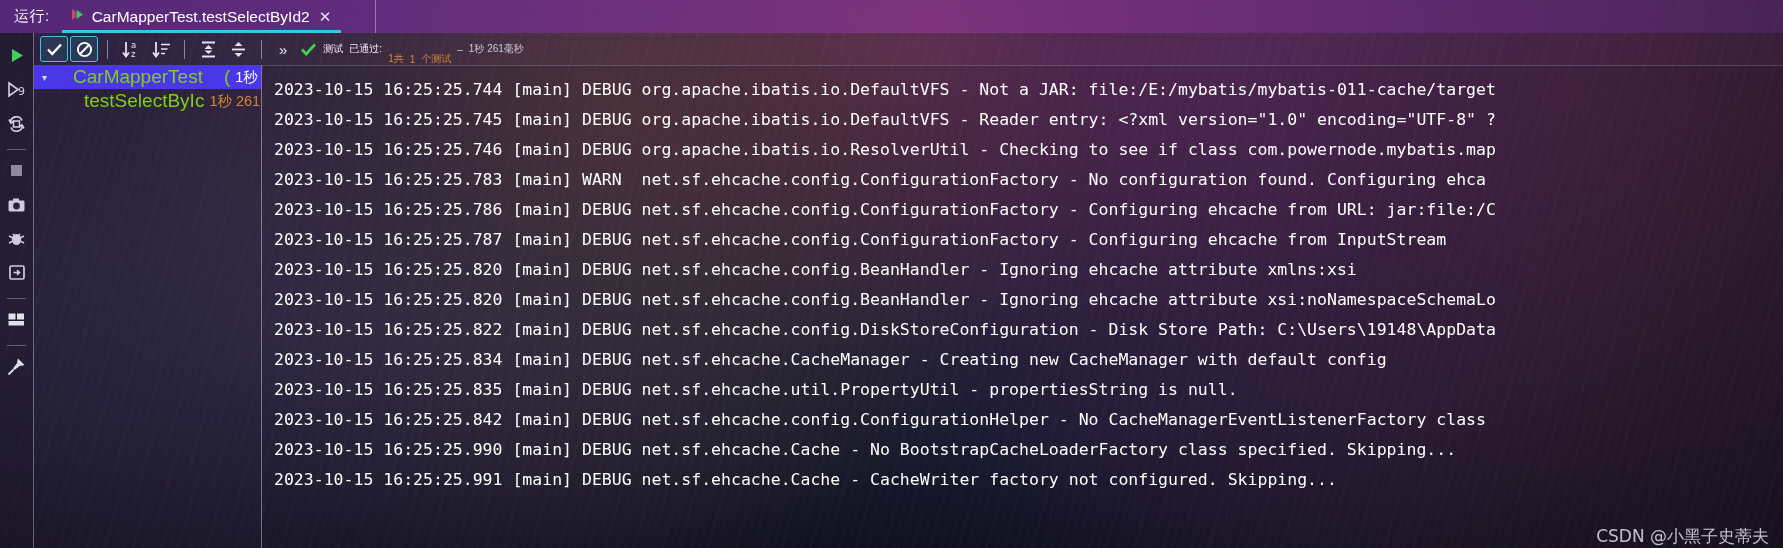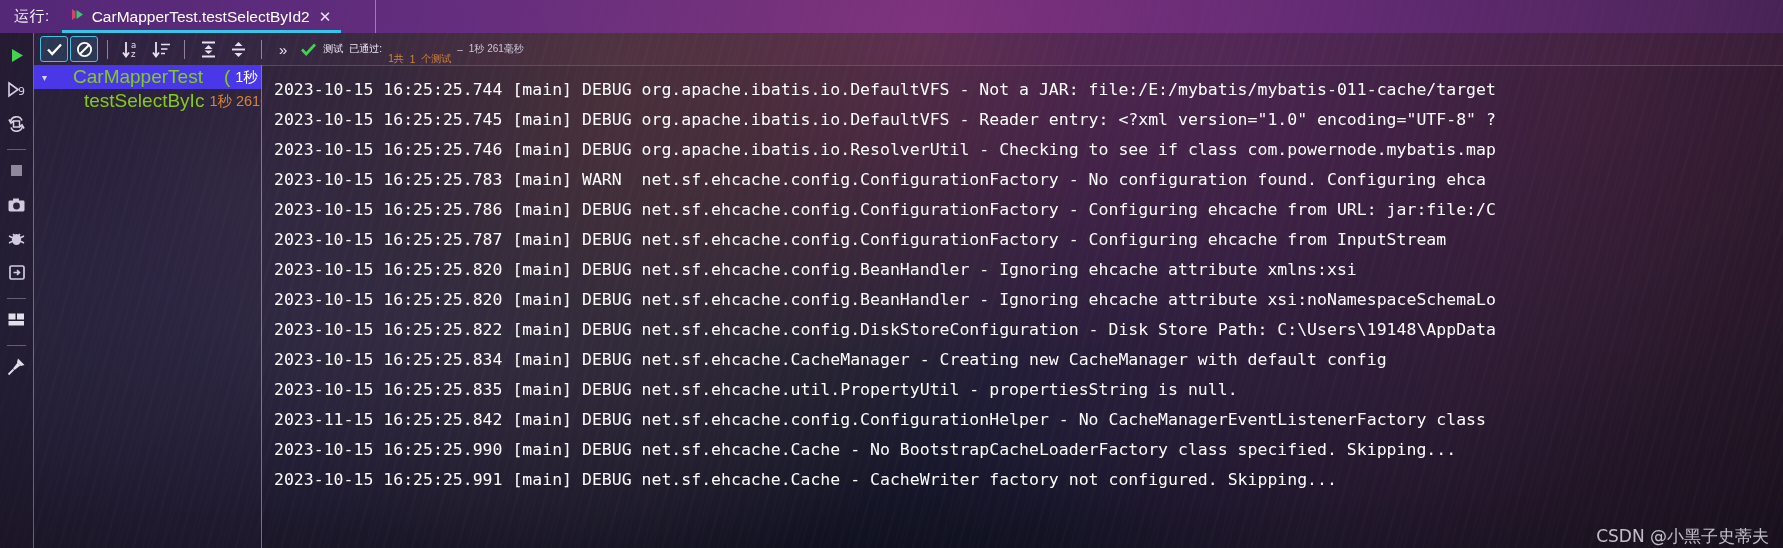--- a/index.html
+++ b/index.html
@@ -346,18 +346,18 @@
   <div class="log-line">2023-10-15 16:25:25.745 [main] DEBUG org.apache.ibatis.io.DefaultVFS - Reader entry: &lt;?xml version="1.0" encoding="UTF-8" ?</div>
   <div class="log-line">2023-10-15 16:25:25.746 [main] DEBUG org.apache.ibatis.io.ResolverUtil - Checking to see if class com.powernode.mybatis.map</div>
   <div class="log-line">2023-10-15 16:25:25.783 [main] WARN  net.sf.ehcache.config.ConfigurationFactory - No configuration found. Configuring ehca</div>
   <div class="log-line">2023-10-15 16:25:25.786 [main] DEBUG net.sf.ehcache.config.ConfigurationFactory - Configuring ehcache from URL: jar:file:/C</div>
   <div class="log-line">2023-10-15 16:25:25.787 [main] DEBUG net.sf.ehcache.config.ConfigurationFactory - Configuring ehcache from InputStream</div>
   <div class="log-line">2023-10-15 16:25:25.820 [main] DEBUG net.sf.ehcache.config.BeanHandler - Ignoring ehcache attribute xmlns:xsi</div>
   <div class="log-line">2023-10-15 16:25:25.820 [main] DEBUG net.sf.ehcache.config.BeanHandler - Ignoring ehcache attribute xsi:noNamespaceSchemaLo</div>
   <div class="log-line">2023-10-15 16:25:25.822 [main] DEBUG net.sf.ehcache.config.DiskStoreConfiguration - Disk Store Path: C:\Users\19148\AppData</div>
   <div class="log-line">2023-10-15 16:25:25.834 [main] DEBUG net.sf.ehcache.CacheManager - Creating new CacheManager with default config</div>
   <div class="log-line">2023-10-15 16:25:25.835 [main] DEBUG net.sf.ehcache.util.PropertyUtil - propertiesString is null.</div>
-  <div class="log-line">2023-11-15 16:25:25.842 [main] DEBUG net.sf.ehcache.config.ConfigurationHelper - No CacheManagerEventListenerFactory class</div>
+  <div class="log-line">2023-10-15 16:25:25.842 [main] DEBUG net.sf.ehcache.config.ConfigurationHelper - No CacheManagerEventListenerFactory class</div>
   <div class="log-line">2023-10-15 16:25:25.990 [main] DEBUG net.sf.ehcache.Cache - No BootstrapCacheLoaderFactory class specified. Skipping...</div>
   <div class="log-line">2023-10-15 16:25:25.991 [main] DEBUG net.sf.ehcache.Cache - CacheWriter factory not configured. Skipping...</div>
 </div>
 
 <div id="watermark">CSDN @小黑子史蒂夫</div>
 
 </body></html>

